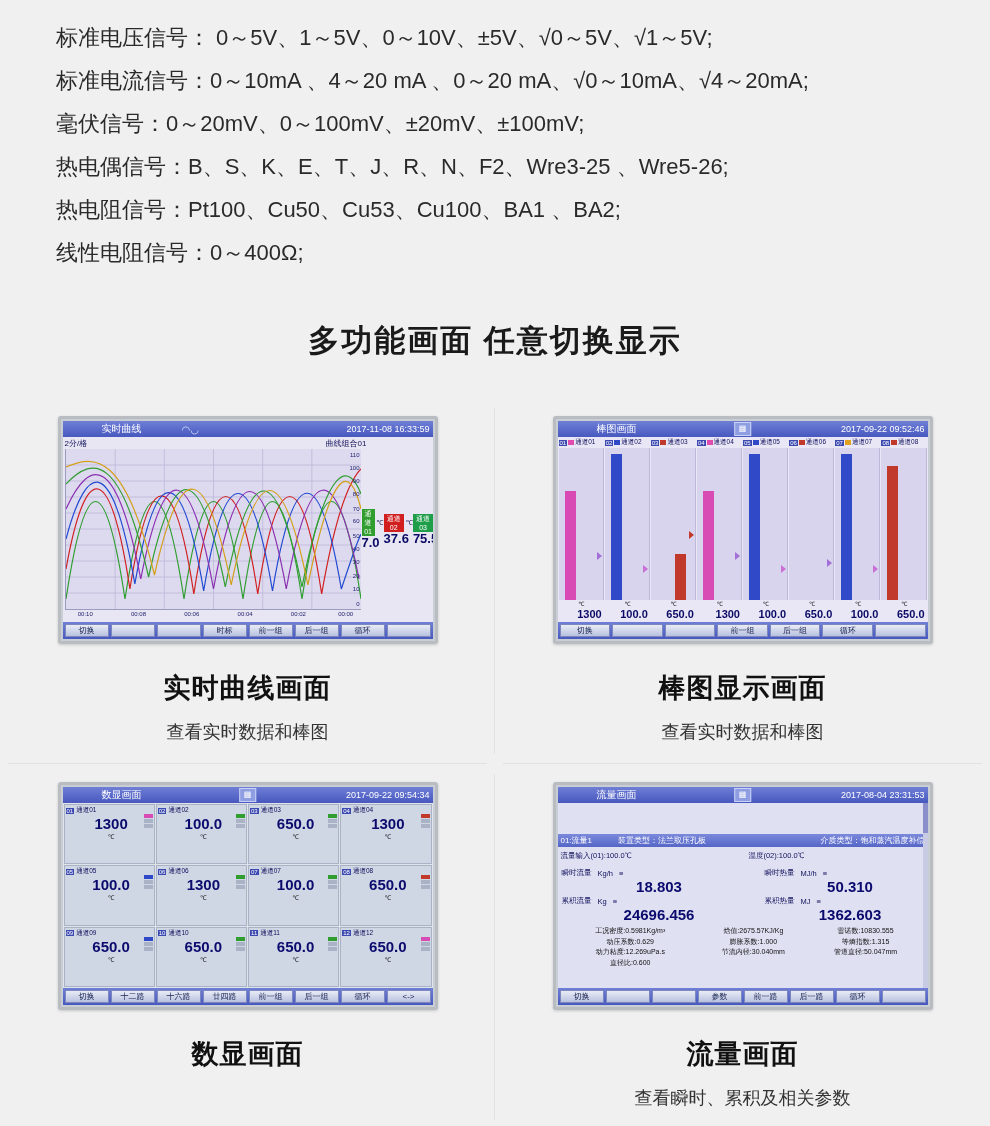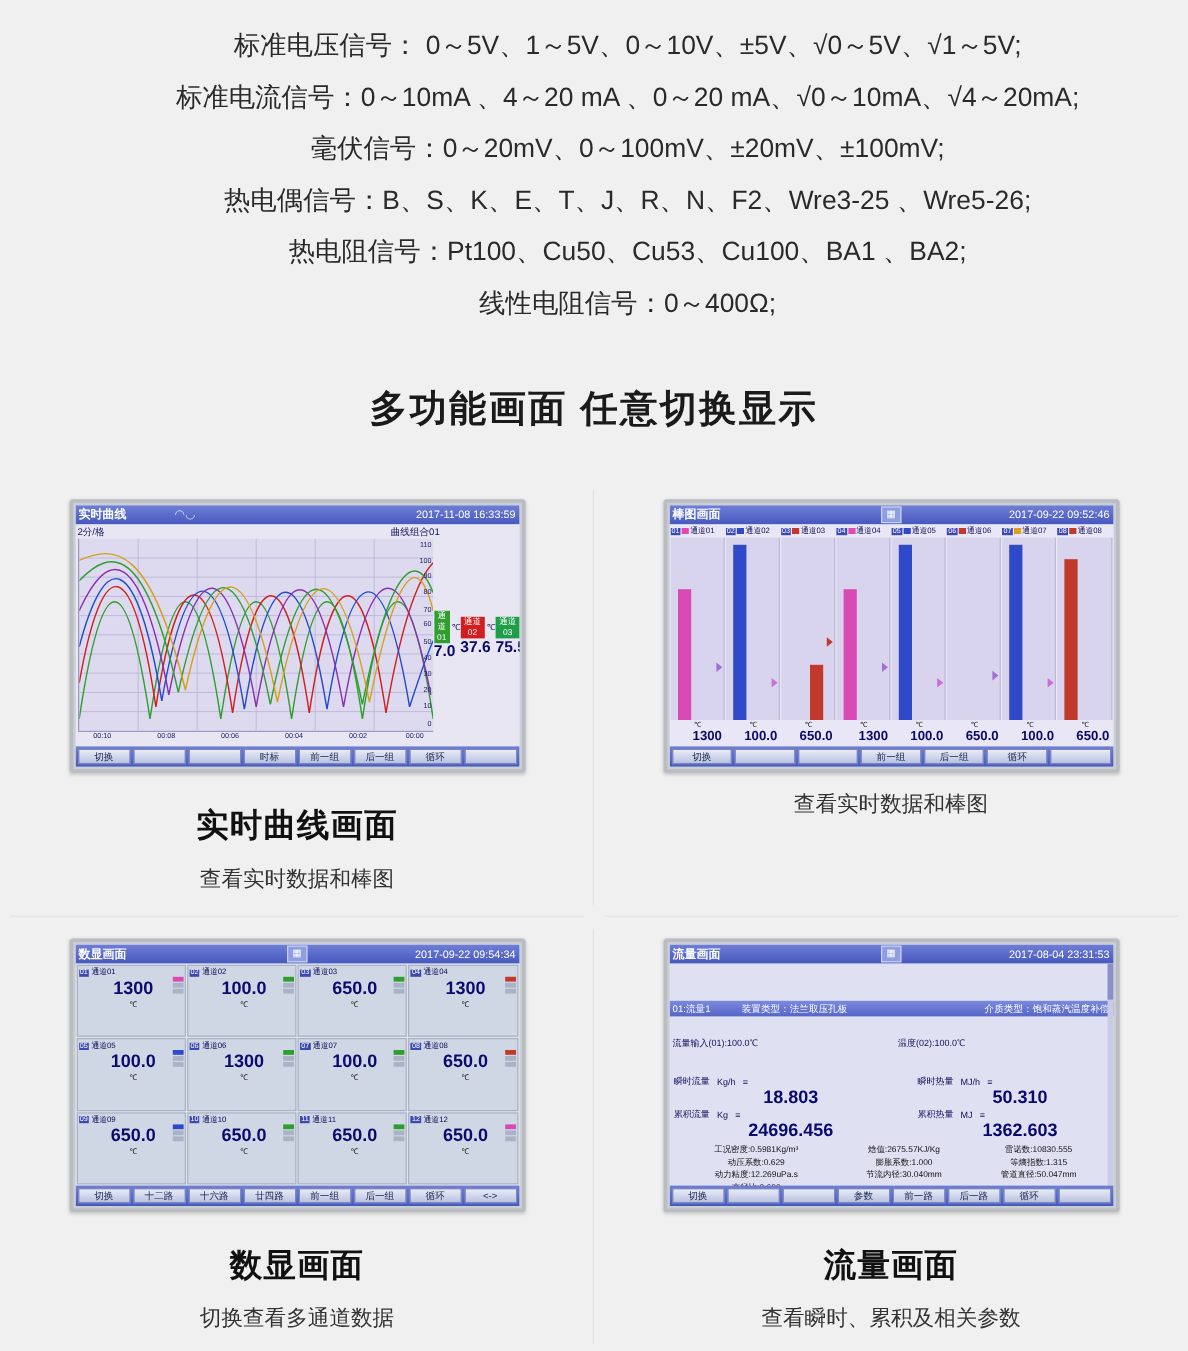--- a/index.html
+++ b/index.html
@@ -17,21 +17,20 @@
   .spec-block {
     padding: 16px 0 0 56px;
     background: #f0f0f0;
   }
   .spec-line {
     font-size: 22px;
     line-height: 43px;
     color: #2a2a2a;
     white-space: nowrap;
     letter-spacing: 0px;
-    text-align: center;
   }
 
   
   .section-title {
     text-align: center;
     font-size: 31px;
     font-weight: bold;
     color: #1a1a1a;
     margin-top: 46px;
     letter-spacing: 2px;
@@ -97,21 +96,21 @@
   .titlebar {
     height: 16px;
     background: linear-gradient(#6f7fd6,#4758bf);
     display: flex;
     align-items: center;
     color: #fff;
     font-size: 10px;
     padding: 0 3px;
     position: relative;
   }
-  .titlebar .tb-left { font-weight: bold; letter-spacing:0; }
+  .titlebar .tb-left { font-weight: normal; letter-spacing:0;margin-left:36px; }
   .titlebar .tb-mid {
     position:absolute; left:50%; transform: translateX(-50%);
     background:#8f9ee2; border:1px solid #c9d2f5; padding:0 4px; font-size:8px;
     line-height:12px;
   }
   .titlebar .tb-right { margin-left:auto; font-size:9px; }
   .botbar {
     position: absolute; left:0; right:0; bottom:0;
     height: 17px;
     background: linear-gradient(#6f7fd6,#4758bf);
@@ -195,21 +194,21 @@
   .dig-right i { display:block; height:4px; }
 
   
   .flow-body { position:absolute; top:16px; left:0; right:0; bottom:17px; background:#dfe0f2; font-size:8px; color:#111; }
   .flow-topbar {
     display:flex; background:linear-gradient(#7b89dc,#5566c6); color:#fff; font-size:8px;
     padding:1px 3px;
     margin-top:31px;
   }
   .flow-topbar .r { margin-left:auto; }
-  .flow-sub { display:flex; font-size:7.5px; color:#11115c; padding:18px 3px; }
+  .flow-sub { display:flex; font-size:7.5px; color:#11115c; padding:4px 3px; }
   .flow-sub .r { margin-left:auto; }
   .flow-mid { padding:3px 4px 0 4px; }
   .fm-row { display:flex; }
   .fm-half { width:50%; }
   .fm-lab { font-size:7.5px; color:#11115c; display:flex; gap:6px; align-items:center;}
   .fm-val { font-size:15px; font-weight:bold; color:#0a0a6e; padding-left:14px; line-height:18px; }
   .flow-bottom { padding:2px 4px 0 4px; display:flex; }
   .fb-col { width:50%; }
   .fb-col div { font-size:7px; line-height:10.5px; color:#111; }
   .flow-scroll { position:absolute; right:0; top:0; bottom:0; width:5px; background:#c9cbe4; }
@@ -487,20 +486,21 @@
           <div class="btn">切换</div>
           <div class="btn"></div>
           <div class="btn"></div>
           <div class="btn">前一组</div>
           <div class="btn">后一组</div>
           <div class="btn">循环</div>
           <div class="btn"></div>
         </div>
       </div>
     </div>
+    <div class="cap-title">棒图显示画面</div>
     <div class="cap-sub">查看实时数据和棒图</div>
   </div>
 
   <div class="cell sep-right">
     <div class="screen">
       <div class="screen-inner">
         <div class="titlebar">
           <span class="tb-left">数显画面</span>
           <span class="tb-mid">▦</span>
           <span class="tb-right">2017-09-22 09:54:34</span>
@@ -675,21 +675,20 @@
           <div class="btn">十六路</div>
           <div class="btn">廿四路</div>
           <div class="btn">前一组</div>
           <div class="btn">后一组</div>
           <div class="btn">循环</div>
           <div class="btn">&lt;-&gt;</div>
         </div>
       </div>
     </div>
     <div class="cap-title">数显画面</div>
-    <div class="cap-sub">切换查看多通道数据</div>
   </div>
 
   <div class="cell">
     <div class="screen">
       <div class="screen-inner">
         <div class="titlebar">
           <span class="tb-left">流量画面</span>
           <span class="tb-mid">▦</span>
           <span class="tb-right">2017-08-04 23:31:53</span>
         </div>

